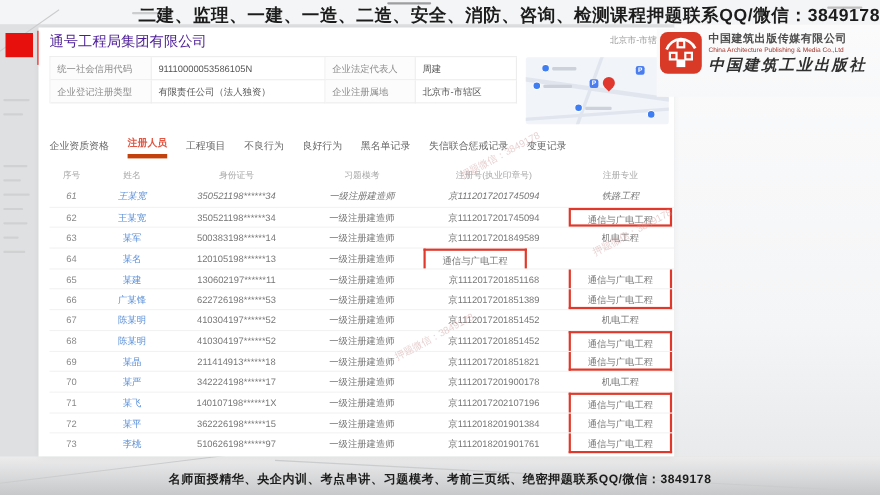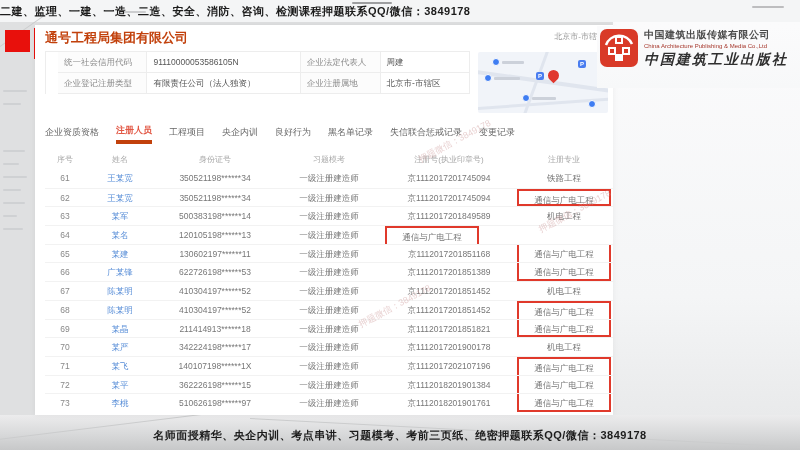--- a/index.html
+++ b/index.html
@@ -12,58 +12,58 @@
   
   .top-strip{position:absolute;left:0;top:0;width:800px;height:22px;background:#f4f5f6;}
   .right-bg{position:absolute;left:613px;top:22px;width:187px;height:393px;
     background:linear-gradient(180deg,#fbfbfc 0%,#f4f5f6 70%,#e9eaeb 100%);}
   .floor{position:absolute;left:0;top:415px;width:800px;height:35px;
     background:linear-gradient(180deg,#ececed 0%,#d8d9da 55%,#c7c8c9 100%);}
   .hairline{position:absolute;background:#cbcccd;height:1px;transform-origin:left center;}
   .dash{position:absolute;background:#55565a;height:2px;opacity:.55;border-radius:1px;}
   .noise{position:absolute;background:#cfd1d3;height:2px;border-radius:1px;}
   
-  .banner{position:absolute;left:0;top:4px;width:800px;text-align:left;
-    font-size:11px;font-weight:bold;color:#1c1c1c;letter-spacing:.5px;}
+  .banner{position:absolute;left:0;top:4px;width:800px;text-align:right;
+    font-size:16px;font-weight:bold;color:#1c1c1c;letter-spacing:.5px;}
   .footer{position:absolute;left:0;top:428px;width:800px;text-align:center;
     font-size:11px;font-weight:bold;color:#1c1c1c;letter-spacing:.5px;}
   
   .red-square{position:absolute;left:5px;top:30px;width:25px;height:22px;background:#e8100c;}
   .red-bar{position:absolute;left:34px;top:28px;width:5px;height:31px;background:#e8100c;}
   
   .panel{position:absolute;left:35px;top:25px;width:578px;height:390px;background:#ffffff;
     box-shadow:0 0 6px rgba(0,0,0,.06);}
-  .company-title{position:absolute;left:10px;top:4px;font-size:13px;font-weight:bold;color:#c2410c;}
+  .company-title{position:absolute;left:10px;top:4px;font-size:13px;font-weight:normal;color:#4c1d95;}
   .region{position:absolute;right:8px;top:6px;font-size:8px;color:#999;}
   
   .info{position:absolute;left:10px;top:26px;width:424px;border:1px solid #ededed;border-right:none;border-bottom:none;font-size:8.5px;}
   .irow{display:flex;height:21px;line-height:21px;}
   .icell{border-right:1px solid #ededed;border-bottom:1px solid #ededed;
     padding:0 6px;white-space:nowrap;overflow:hidden;box-sizing:border-box;}
   .ilabel{color:#8a8a8a;background:#fcfcfc;}
   .ivalue{color:#555;}
-  .w-l1{width:92px;margin-left:12px;} .w-v1{width:158px;} .w-l2{width:82px;} .w-v2{width:92px;} .w-v3{width:332px;}
+  .w-l1{width:92px;} .w-v1{width:158px;} .w-l2{width:82px;} .w-v2{width:92px;} .w-v3{width:332px;}
   
   .map{position:absolute;left:443px;top:27px;width:130px;height:61px;background:#f1f4f9;overflow:hidden;border-radius:2px;}
   .road{position:absolute;background:#e0e5ee;}
   .poi{position:absolute;width:8px;height:8px;border-radius:50%;background:#3f7df2;border:1px solid #fff;box-sizing:border-box;}
   .pmark{position:absolute;width:8px;height:8px;border-radius:2px;background:#4a7df0;color:#fff;
     font-size:6px;line-height:8px;text-align:center;font-weight:bold;}
   .pin{position:absolute;width:11px;height:11px;border-radius:50% 50% 50% 0;background:#e0372e;transform:rotate(-45deg);}
   .maplbl{position:absolute;background:#ccd1da;height:3px;border-radius:1px;}
   
   .tabs{position:absolute;left:10px;top:98px;display:flex;height:22px;align-items:center;}
   .tab{font-size:9px;color:#666;margin-right:17px;padding-bottom:3px;cursor:pointer;white-space:nowrap;}
   .tab.active{color:#e25744;border-bottom:4px solid #c2410c;font-weight:bold;}
   
   .thead{position:absolute;left:10px;top:126px;display:flex;height:18px;line-height:18px;
     font-size:8px;color:#a8a8a8;}
   .tbody{position:absolute;left:10px;top:144px;width:568px;}
   .trow{display:flex;height:18.7px;line-height:18.7px;font-size:8.5px;color:#777;border-top:1px solid #f2f2f2;box-sizing:border-box;}
-  .trow:first-child{border-top:none;}
+  .trow:first-child{border-top:none;font-style:italic;}
   .c0{width:40px;} .c1{width:70px;} .c2{width:120px;} .c3{width:108px;} .c4{width:132px;} .c5{width:98px;}
   .cell{text-align:center;white-space:nowrap;overflow:visible;}
   .cell.name{color:#5a8fd8;}
   .cell.no{color:#888;}
   .majorbox{height:100%;width:94px;margin:0 auto;box-sizing:border-box;}
   .hl-solo{border:2px solid #e0392b;}
   .hl-top{border:2px solid #e0392b;border-bottom:none;}
   .hl-mid{border-left:2px solid #e0392b;border-right:2px solid #e0392b;}
   .hl-bot{border:2px solid #e0392b;border-top:none;}
   
@@ -139,21 +139,21 @@
       <div class="pin" style="left:70px;top:18px;"></div>
       <div class="maplbl" style="left:24px;top:9px;width:22px;"></div>
       <div class="maplbl" style="left:16px;top:25px;width:26px;"></div>
       <div class="maplbl" style="left:54px;top:45px;width:24px;"></div>
     </div>
 
     <div class="tabs">
         <div class="tab">企业资质资格</div>
         <div class="tab active">注册人员</div>
         <div class="tab">工程项目</div>
-        <div class="tab">央企内训</div>
+        <div class="tab">不良行为</div>
         <div class="tab">良好行为</div>
         <div class="tab">黑名单记录</div>
         <div class="tab">失信联合惩戒记录</div>
         <div class="tab">变更记录</div>
       </div>
 
     <div class="thead">
         <div class="cell c0">序号</div>
         <div class="cell c1">姓名</div>
         <div class="cell c2">身份证号</div>

